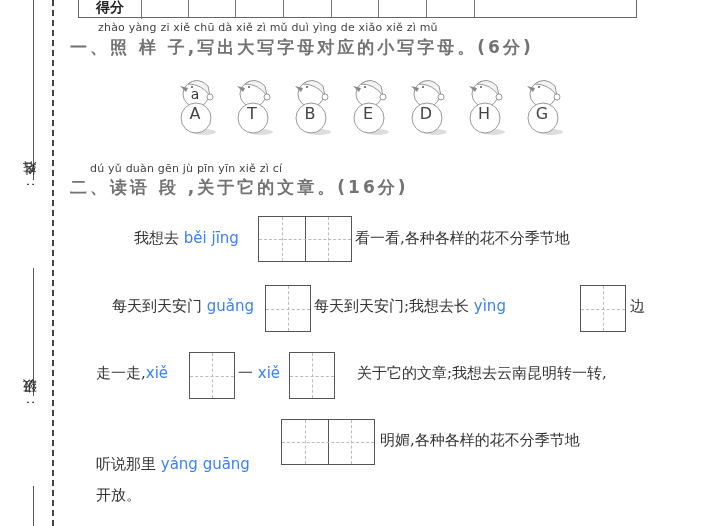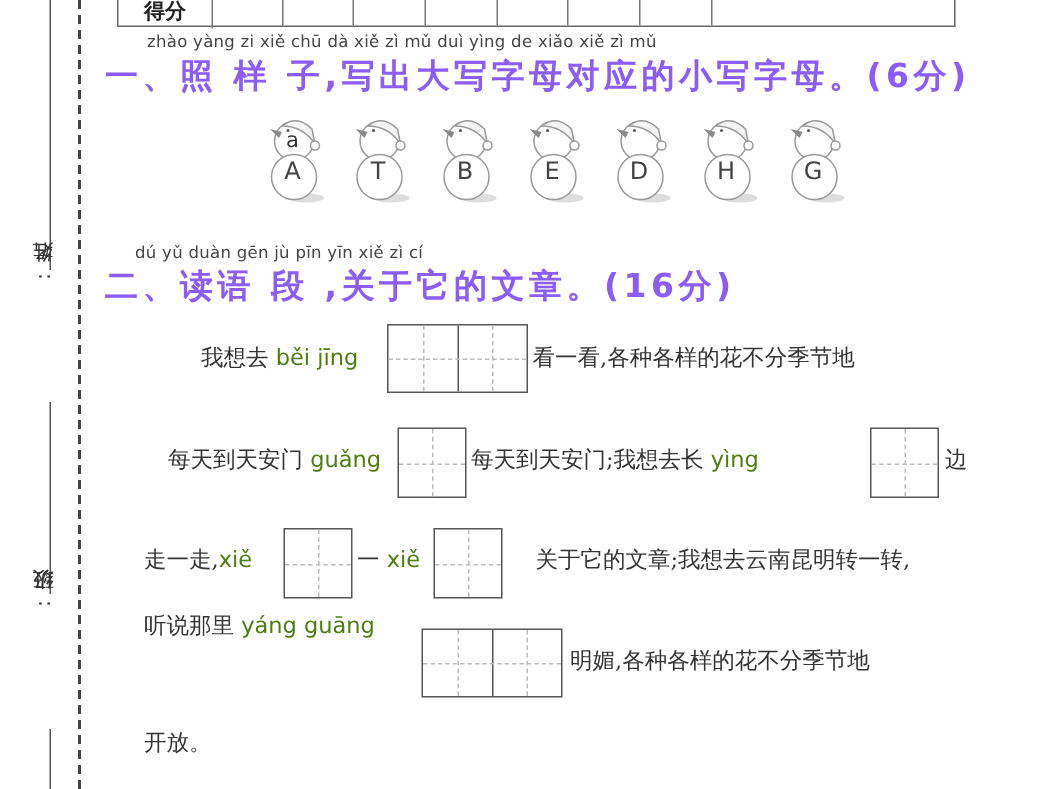--- a/index.html
+++ b/index.html
@@ -11,29 +11,29 @@
   .dotline { position:absolute; left:52px; top:0; width:0; height:526px; border-left:2px dashed #444; }
   .vline { position:absolute; left:33px; width:0; border-left:1.5px solid #555; }
   .vlabel { position:absolute; left:20px; font-size:14px; writing-mode:vertical-rl; transform:rotate(180deg); color:#333; }
   
   .score-table { position:absolute; left:78px; top:-8px; height:25px; width:557px; border:1.5px solid #666; border-top:none; display:flex; }
   .score-table .cell { border-right:1px solid #777; height:100%; }
   .score-table .cell:last-child { border-right:none; }
   .score-label { font-weight:bold; font-size:14px; display:flex; align-items:flex-end; justify-content:center; padding-bottom:2px; color:#222; }
   
   .pinyin-row { position:absolute; font-size:11px; color:#444; white-space:nowrap; letter-spacing:0.2px; }
-  .heading { position:absolute; font-size:22px; font-weight:bold; color:#8b5cf6; white-space:nowrap; letter-spacing:3px; }
+  .heading { position:absolute; font-size:17px; font-weight:bold; color:#737373; white-space:nowrap; letter-spacing:3px; }
   
   .snowman { position:absolute; width:44px; height:60px; }
   .snowman svg { position:absolute; left:0; top:0; }
   .snow-lower { position:absolute; left:6px; top:28px; width:30px; text-align:center; font-size:16px; color:#444; }
   .snow-upper { position:absolute; left:8px; top:10px; width:26px; text-align:center; font-size:14px; color:#333; }
   
   .line { position:absolute; left:96px; font-size:15px; color:#333; white-space:nowrap; font-family:"DejaVu Serif", serif; }
-  .pin { font-family:"DejaVu Sans", sans-serif; font-size:15px; color:#4d7c0f; }
+  .pin { font-family:"DejaVu Sans", sans-serif; font-size:15px; color:#3b82f6; }
   .grid-box { position:absolute; border:1.5px solid #555; background:#fff; }
   .grid-box .cellsq { position:absolute; top:0; height:100%; border-right:1.2px solid #555; }
   .grid-box .cellsq:last-child { border-right:none; }
   .grid-box .hmid { position:absolute; left:0; right:0; top:50%; border-top:1px dashed #bbb; }
   .grid-box .vmid { position:absolute; top:0; bottom:0; border-left:1px dashed #bbb; }
 </style>
 </head>
 <body>
 
 <div class="dotline"></div>
@@ -191,21 +191,21 @@
 </div>
 <div class="line" style="left:238px;top:364px;">
   <span>一 </span><span class="pin">xiě</span>
 </div>
 <div class="grid-box" style="left:289px;top:352px;width:44px;height:45px;">
   <div class="hmid"></div>
     <div class="vmid" style="left:22px;"></div>
 </div>
 <div class="line" style="left:337px;top:364px;margin-left:20px;">关于它的文章;我想去云南昆明转一转,</div>
 
-<div class="line" style="left:96px;top:408px;">
+<div class="line" style="left:96px;top:455px;">
   <span>听说那里 </span><span class="pin">yáng guāng</span>
 </div>
 <div class="grid-box" style="left:281px;top:419px;width:92px;height:44px;">
   <div class="cellsq" style="left:0;width:46px;"></div>
   <div class="hmid"></div>
   <div class="vmid" style="left:23px;"></div>
   <div class="vmid" style="left:69px;"></div>
 </div>
 <div class="line" style="left:380px;top:431px;">明媚,各种各样的花不分季节地</div>
 

